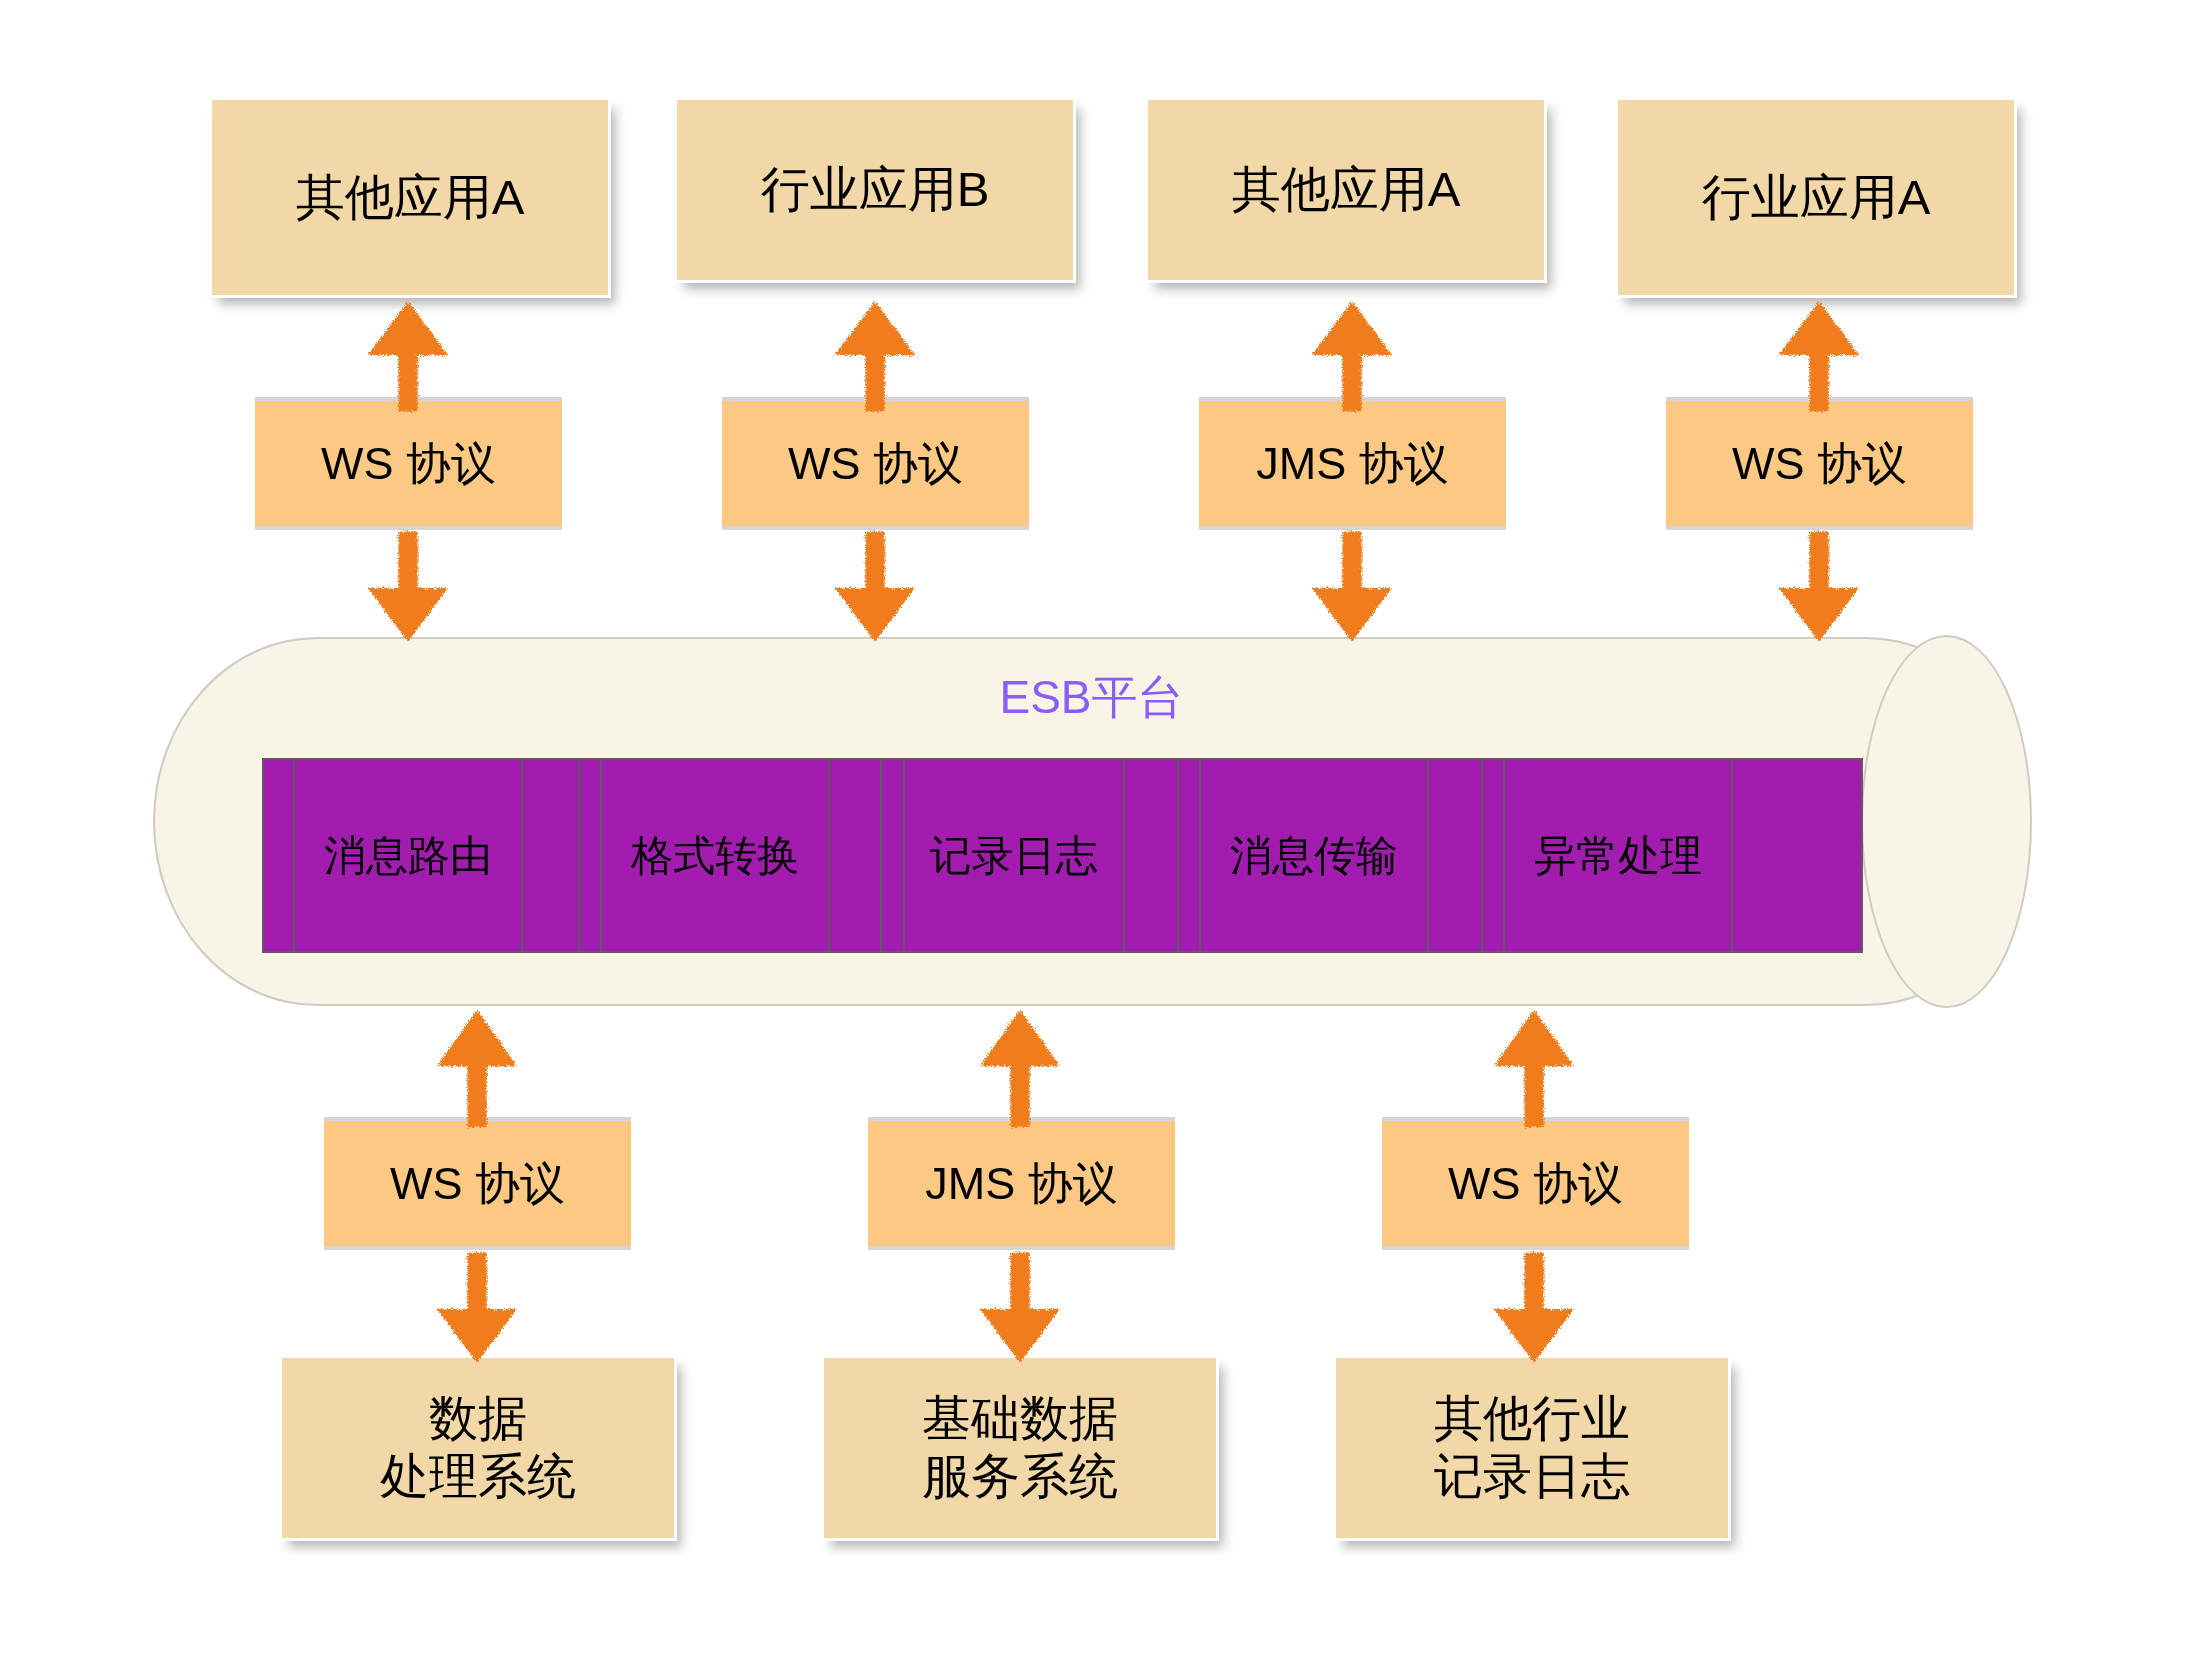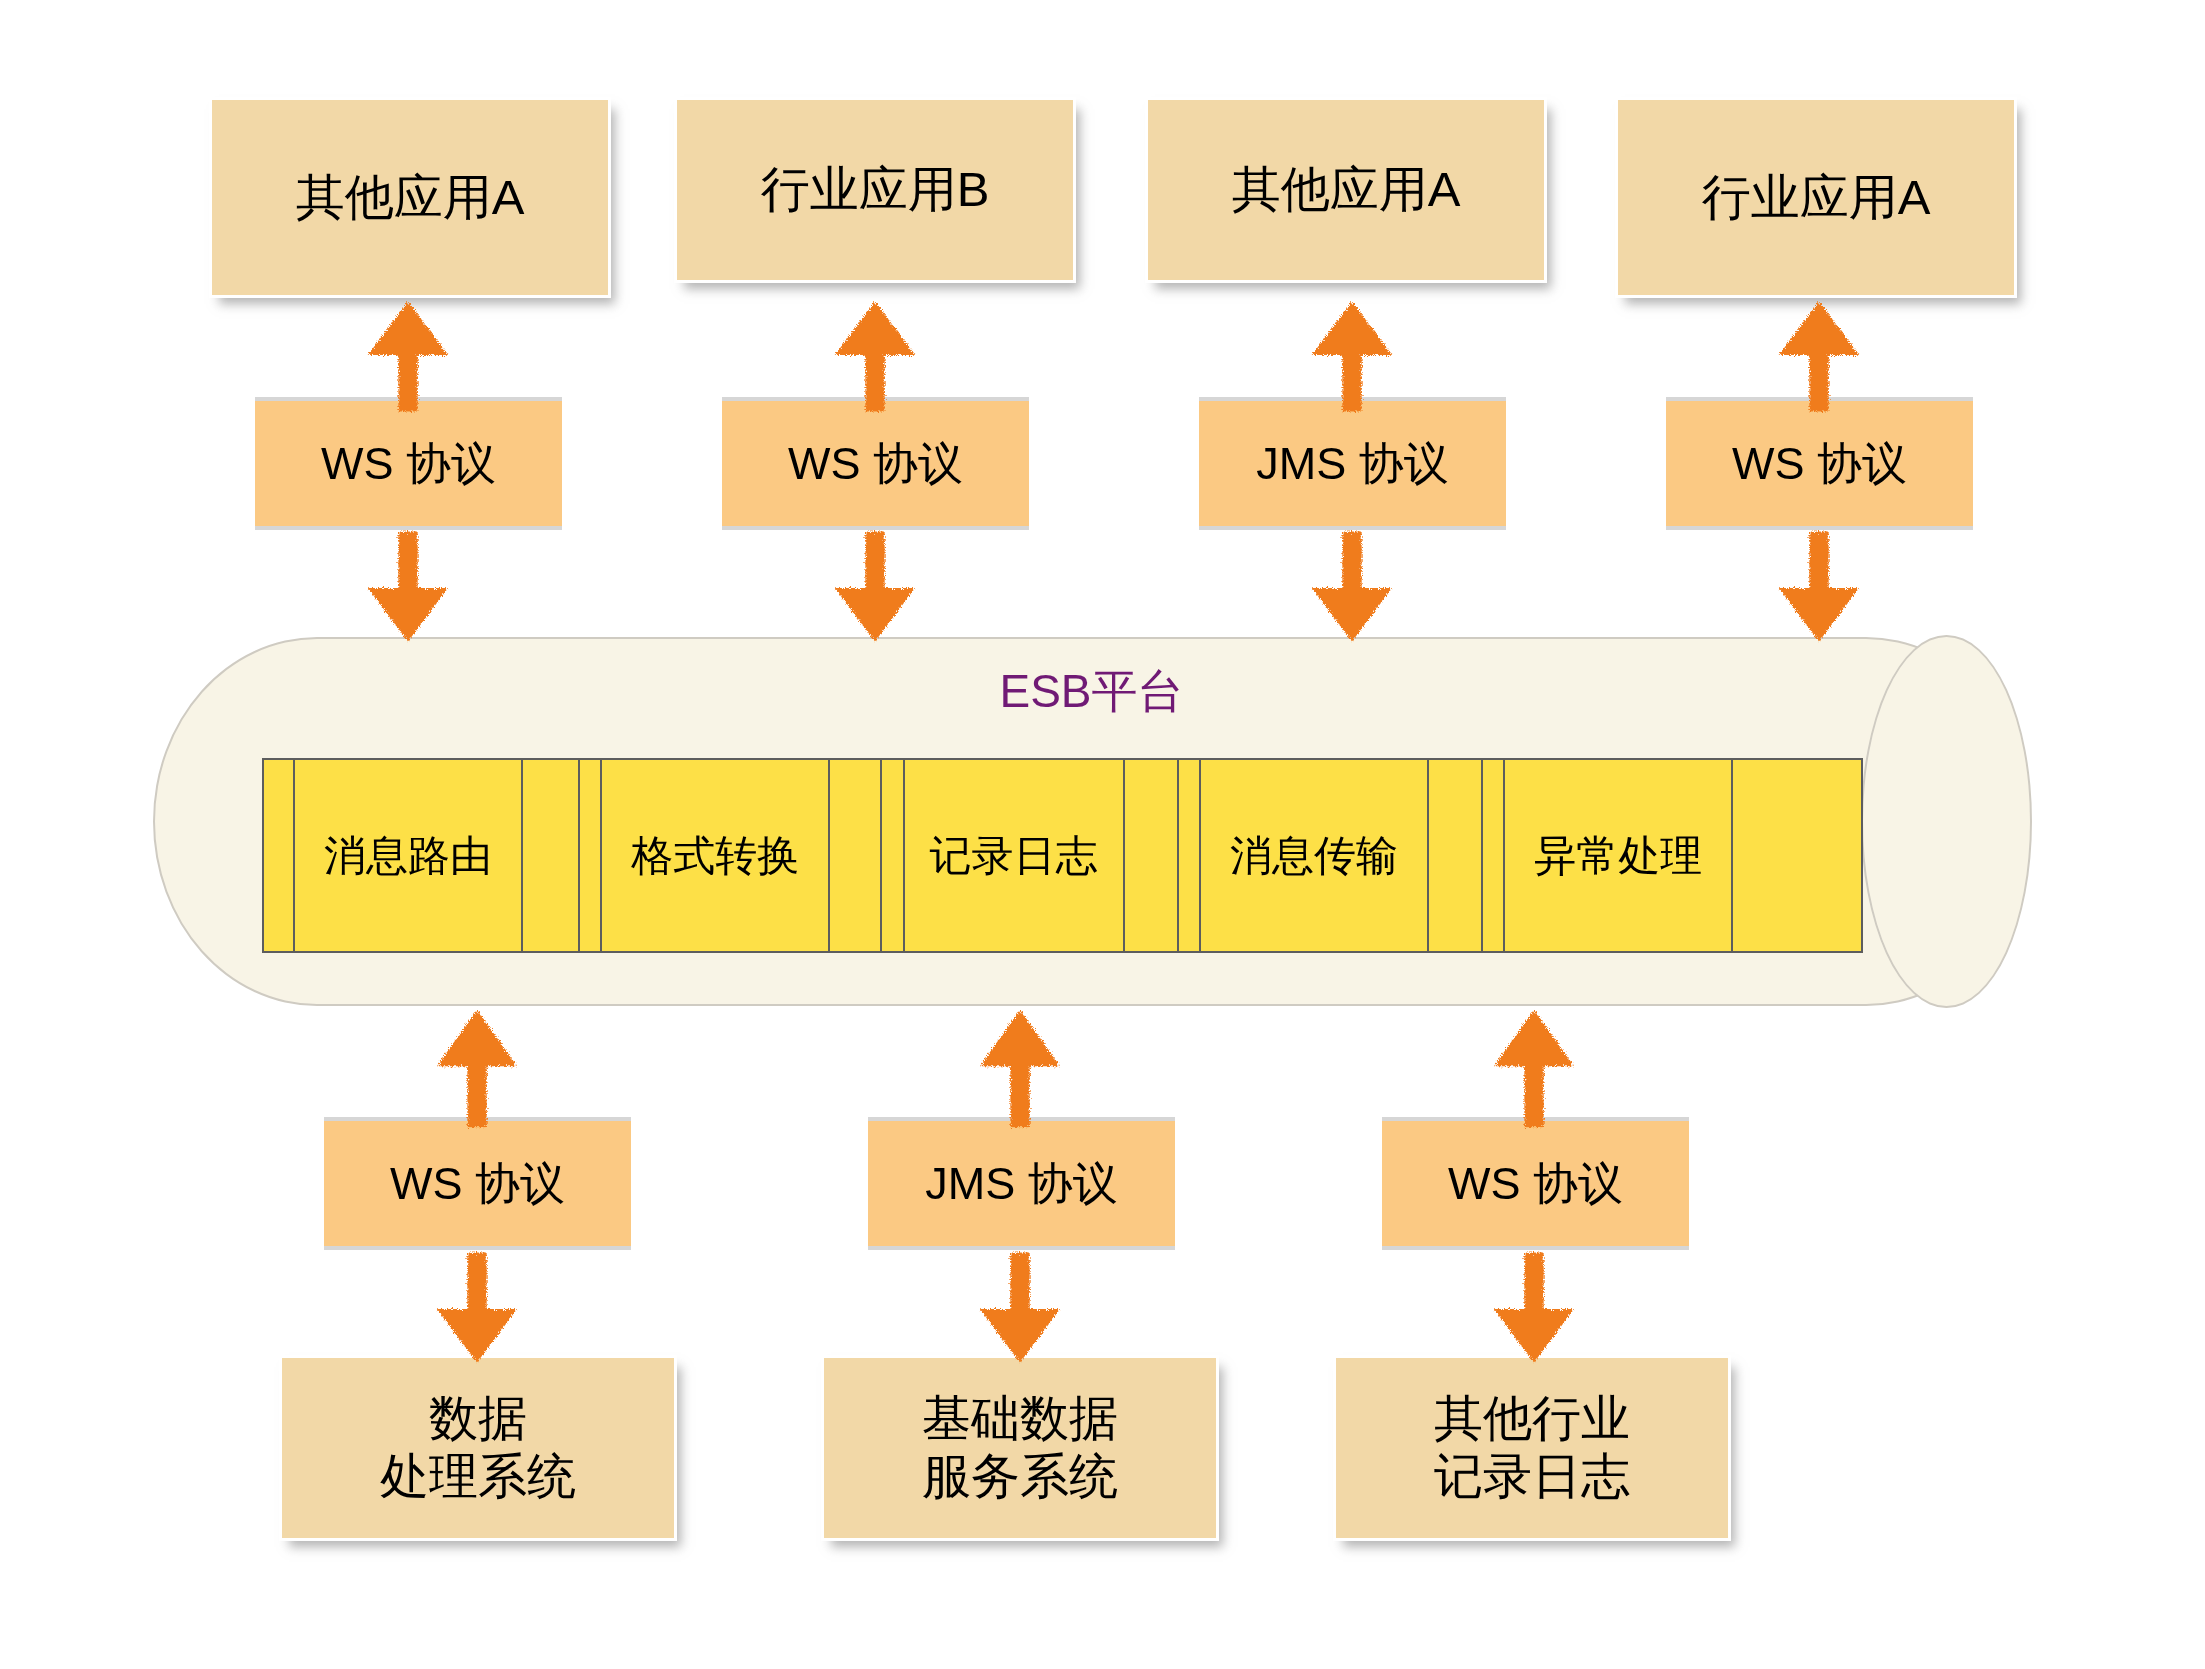--- a/index.html
+++ b/index.html
@@ -70,34 +70,34 @@
     right: -2.2px;
     width: 171px;
     height: calc(100% + 4.5px);
     border: 2.2px solid #cfcbc2;
     border-radius: 50%;
     background: #F8F4E6;
     box-sizing: border-box;
   }
   .cyl-title {
     position: absolute;
-    top: 24px;
+    top: 30px;
     left: 0;
     width: 100%;
     text-align: center;
     font-size: 46px;
-    color: #701a75;
+    color: #8b5cf6;
     z-index: 3;
   }
 
   
   .svc-table {
     position: absolute;
     display: flex;
-    background: #fde047;
+    background: #a21caf;
     border: 2.2px solid #5d5d5d;
     box-sizing: border-box;
     z-index: 3;
   }
   .svc-cell {
     border-right: 2.2px solid #5d5d5d;
     box-sizing: border-box;
     display: flex;
     align-items: center;
     justify-content: center;

